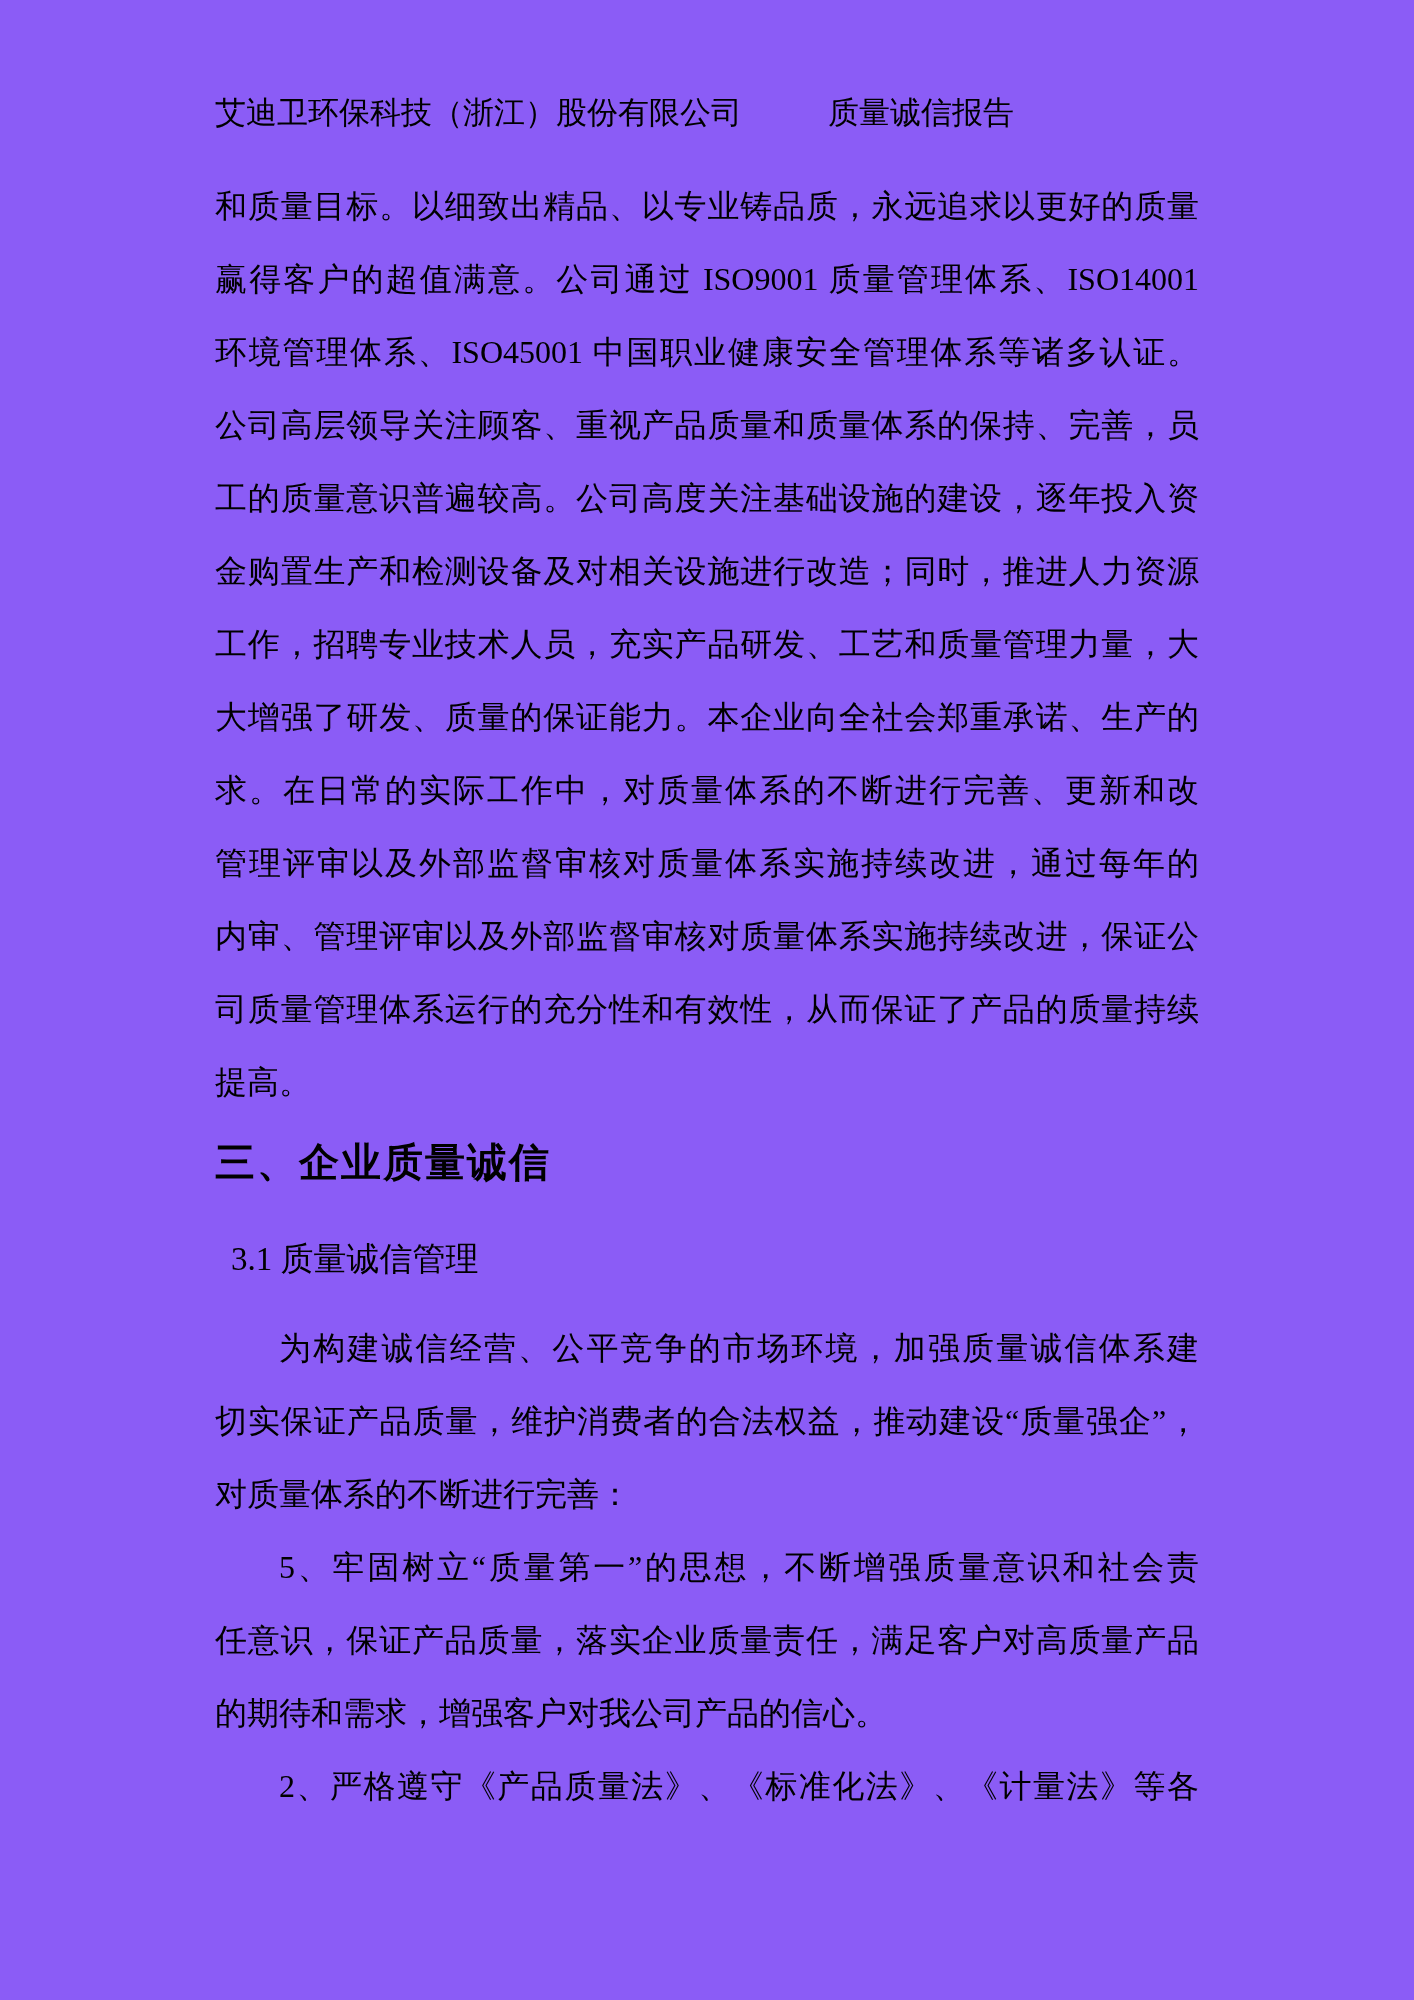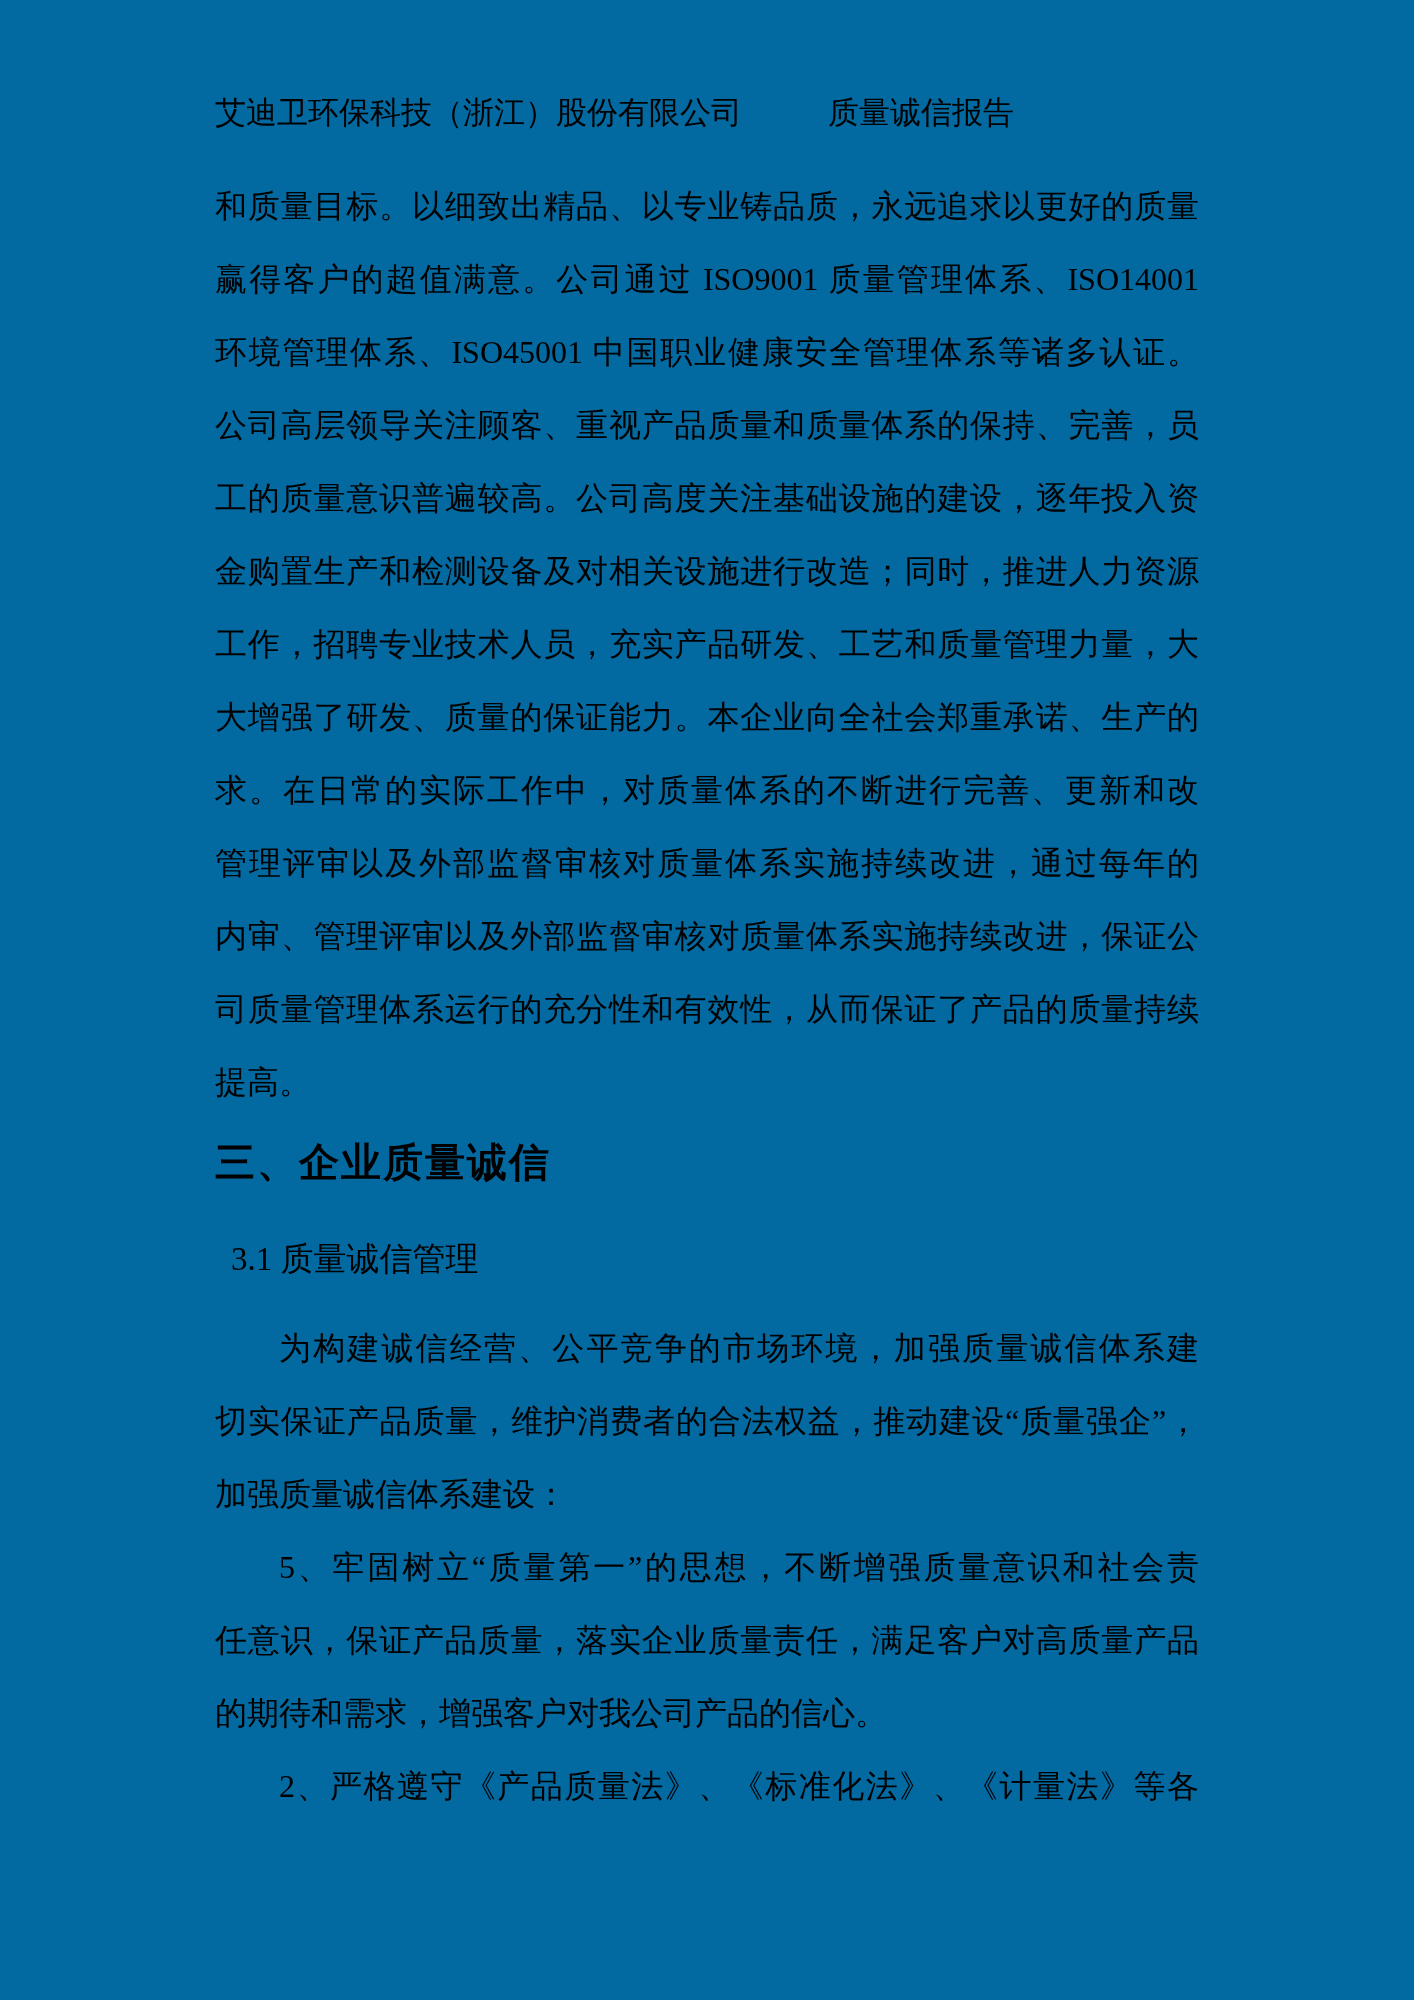--- a/index.html
+++ b/index.html
@@ -1,20 +1,20 @@
 <!DOCTYPE html>
 <html><head>
 <meta charset="utf-8">
 <style>
   html, body { margin: 0; padding: 0; background: #ffffff; }
   .doc-page {
     position: relative;
     width: 1414px;
     height: 2000px;
-    background: #0369a1;
+    background: #8b5cf6;
     box-sizing: border-box;
     padding: 92px 215px 0 215px;
     font-family: "Liberation Serif", "DejaVu Serif", serif;
     color: #000000;
     overflow: hidden;
   }
   .doc-header {
     font-size: 31px;
     line-height: 42px;
     height: 42px;
@@ -77,21 +77,21 @@
     <div class="line">提高。</div>
   </div>
 
   <h2 class="h1">三、企业质量诚信</h2>
 
   <div class="h2">3.1 质量诚信管理</div>
 
   <div class="para">
     <div class="line just indent">为构建诚信经营、公平竞争的市场环境，加强质量诚信体系建设，</div>
     <div class="line just">切实保证产品质量，维护消费者的合法权益，推动建设“质量强企”，</div>
-    <div class="line">加强质量诚信体系建设：</div>
+    <div class="line">对质量体系的不断进行完善：</div>
   </div>
 
   <div class="para">
     <div class="line just indent">5、牢固树立“质量第一”的思想，不断增强质量意识和社会责</div>
     <div class="line just">任意识，保证产品质量，落实企业质量责任，满足客户对高质量产品</div>
     <div class="line">的期待和需求，增强客户对我公司产品的信心。</div>
   </div>
 
   <div class="para">
     <div class="line just indent">2、严格遵守《产品质量法》、《标准化法》、《计量法》等各</div>

